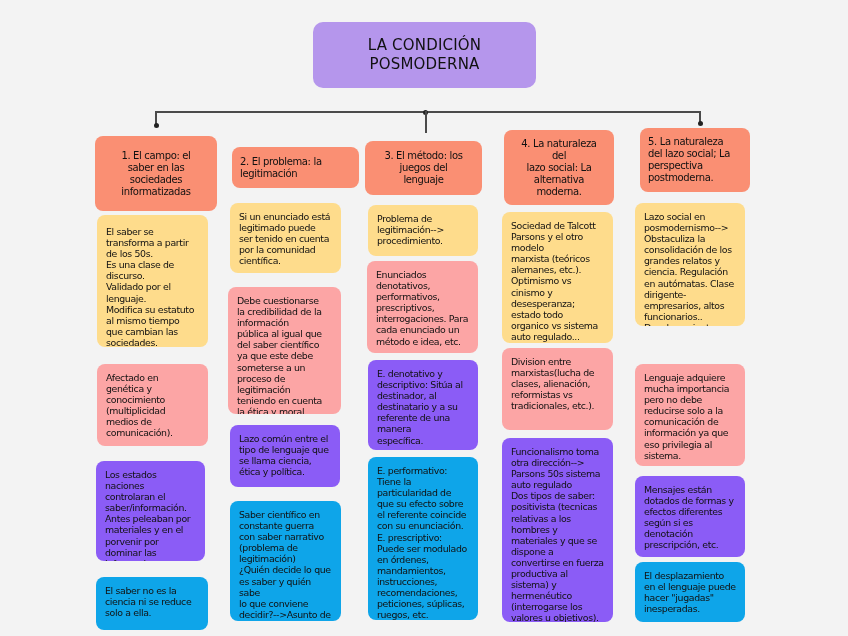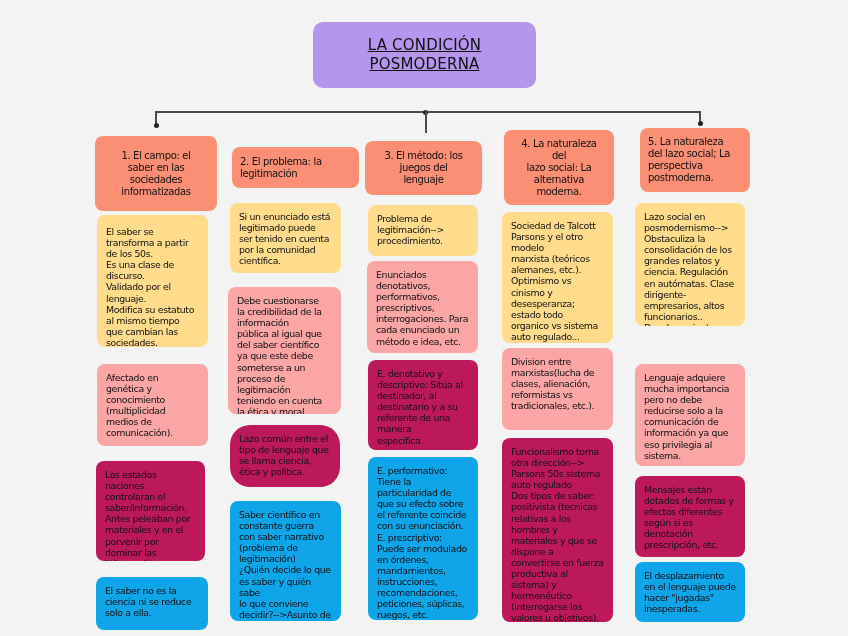--- a/index.html
+++ b/index.html
@@ -24,34 +24,33 @@
     .root {
       position: absolute;
       left: 313px; top: 22px; width: 223px; height: 66px;
       border-radius: 10px;
       background: #b596ec;
       display: flex; align-items: center; justify-content: center;
       text-align: center;
       font-size: 15px; line-height: 1.25; letter-spacing: 0.2px;
       white-space: pre-line;
       color: #111;
-      text-decoration: underline;
     }
     .head {
       background: #fa8f73;
       font-size: 10px;
       line-height: 1.2;
       display: flex; align-items: center; justify-content: center;
       text-align: center;
       padding: 6px 8px;
     }
     .head.left { text-align: left; justify-content: flex-start; }
     .yellow { background: #fedc8c; }
     .blue { background: #fca5a5; }
-    .pink { background: #be185d; }
+    .pink { background: #8b5cf6; }
     .purple { background: #0ea5e9; }
     .line { position: absolute; background: #4a4a4a; }
     .dot { position: absolute; width: 5px; height: 5px; border-radius: 50%; background: #222; }
   </style>
 </head>
 <body>
 
 <div class="line" style="left:155px; top:111px; width:546px; height:2px;"></div>
 <div class="line" style="left:155px; top:111px; width:2px; height:15px;"></div>
 <div class="dot" style="left:153.5px; top:123px;"></div>
@@ -107,21 +106,21 @@
 la credibilidad de la
 información
 pública al igual que
 del saber científico
 ya que este debe
 someterse a un
 proceso de
 legitimación
 teniendo en cuenta
 la ética y moral.</div>
-<div class="node pink" style="left:230px; top:425px; width:110px; height:62px;border-radius:20px;">Lazo común entre el
+<div class="node pink" style="left:230px; top:425px; width:110px; height:62px;">Lazo común entre el
 tipo de lenguaje que
 se llama ciencia,
 ética y política.</div>
 <div class="node purple" style="left:230px; top:501px; width:111px; height:120px;">Saber científico en
 constante guerra
 con saber narrativo
 (problema de
 legitimación)
 ¿Quién decide lo que
 es saber y quién sabe

